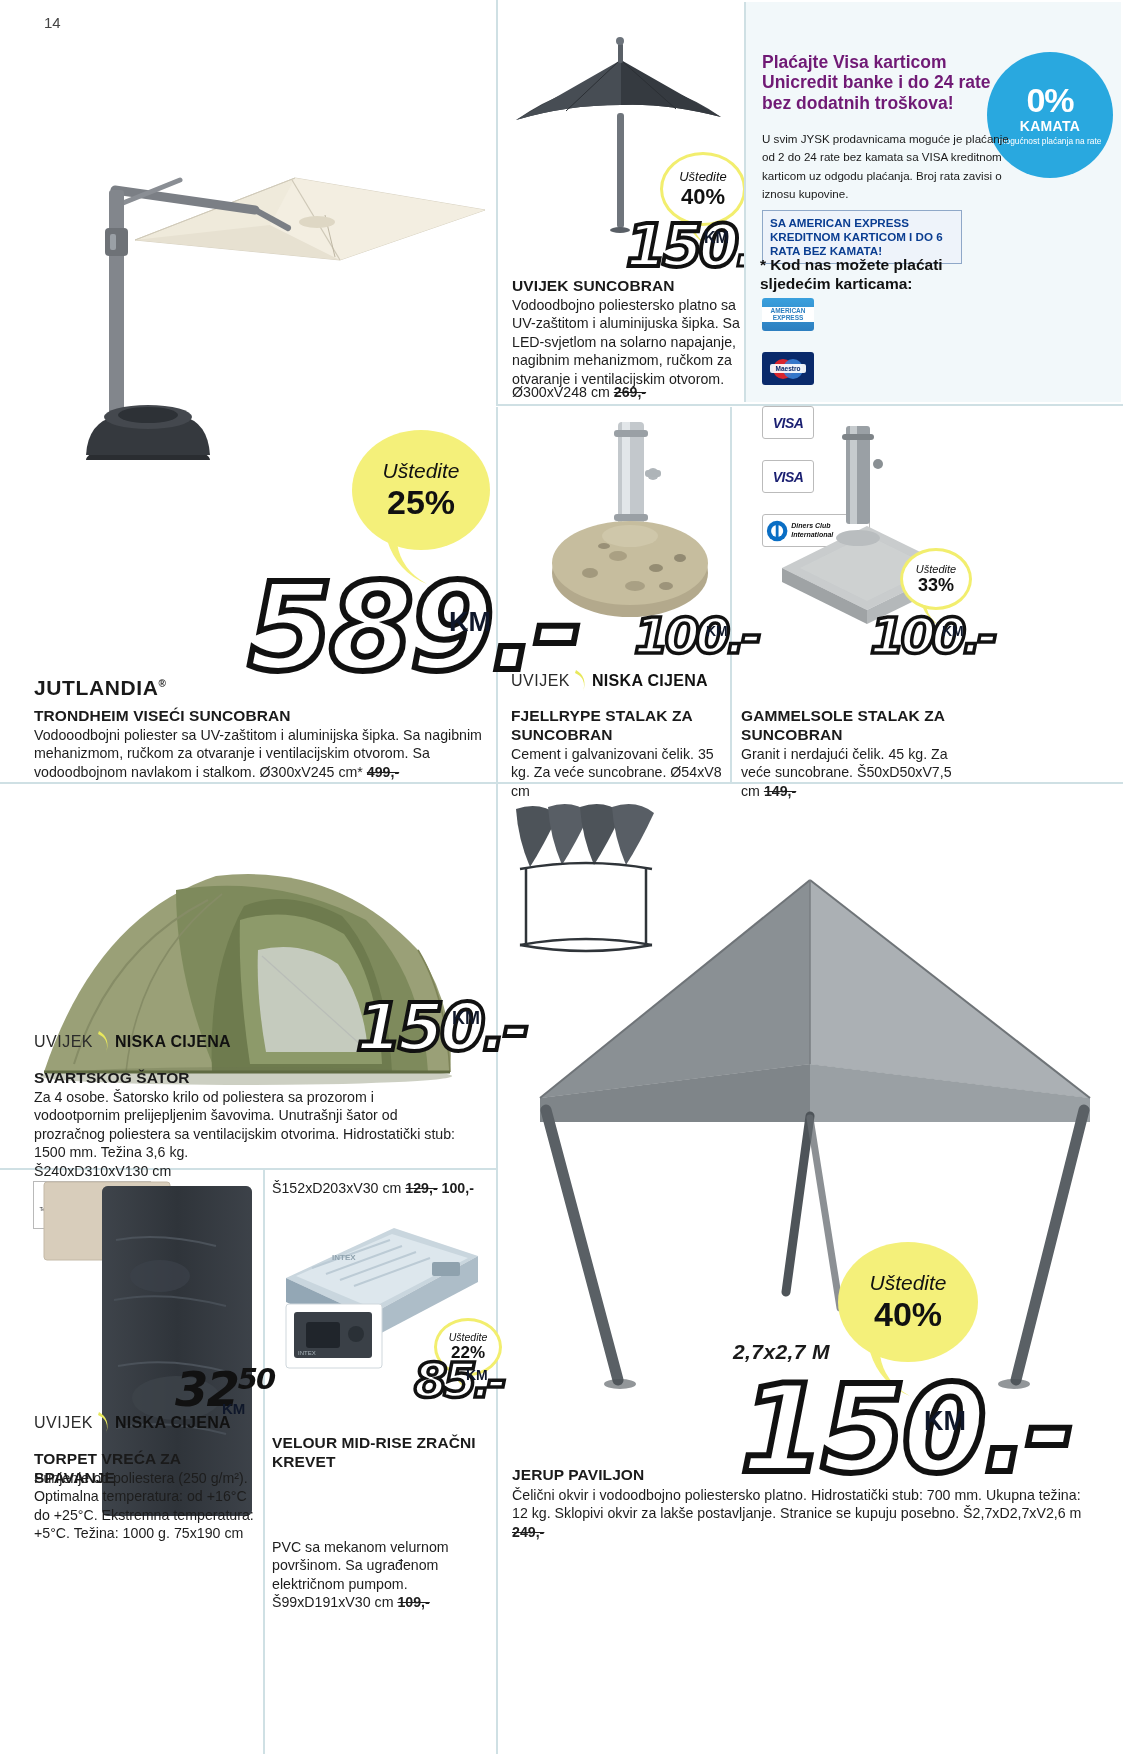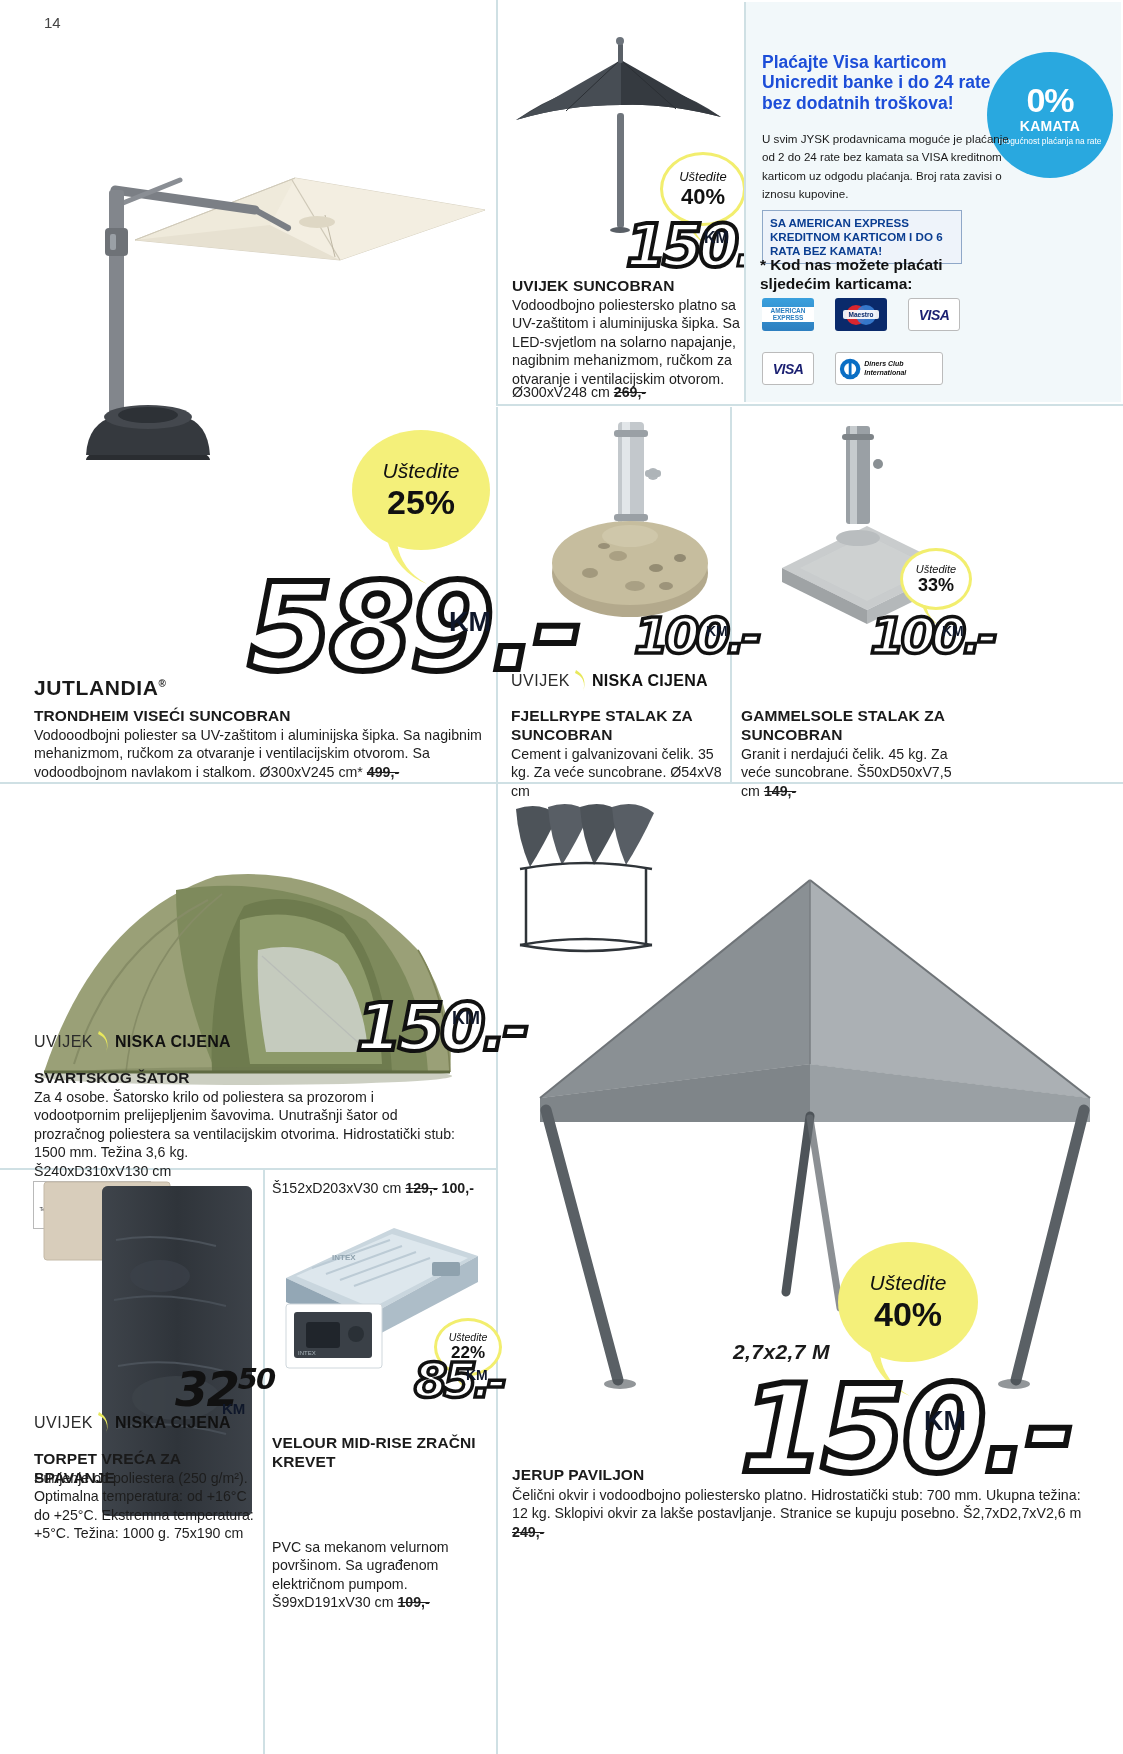--- a/index.html
+++ b/index.html
@@ -70,21 +70,21 @@
   .strike  { text-decoration: line-through; font-weight: 700; }
   .bold    { font-weight: 700; }
 
   
   .promo {
     position: absolute; left: 744px; top: 2px; width: 377px; height: 400px;
     background: #f2f8fa; border-left: 2px solid #cfe0e4;
   }
   .promo-head {
     position: absolute; left: 16px; top: 50px; width: 240px;
-    color: #1d4ed8; font-weight: 700; font-size: 17.5px; line-height: 1.17;
+    color: #701a75; font-weight: 700; font-size: 17.5px; line-height: 1.17;
   }
   .promo-body {
     position: absolute; left: 16px; top: 128px; width: 260px;
     color: #1a1a1a; font-size: 11.6px; line-height: 1.58;
   }
   .kamata-badge {
     position: absolute; right: 8px; top: 50px; width: 126px; height: 126px;
     background: #29a8df; border-radius: 50%;
     display: flex; flex-direction: column; align-items: center; justify-content: center;
     color: #fff; text-align: center; line-height: 1.05;
@@ -94,21 +94,21 @@
   .kamata-badge .sml { font-size: 8.4px; margin-top: 3px; line-height: 1.18; }
   .amex-box {
     position: absolute; left: 16px; top: 208px; width: 200px;
     border: 1.5px solid #8fa8c8; background: #eef3fa;
     padding: 5px 7px; color: #0a3d91; font-weight: 700; font-size: 11.6px; line-height: 1.2;
   }
   .promo-sub {
     position: absolute; left: 14px; top: 253px; width: 230px;
     color: #111; font-weight: 700; font-size: 15.5px; line-height: 1.25;
   }
-  .cards { position: absolute; left: 16px; top: 296px; display: flex; flex-wrap: wrap; gap: 21px; width: 248px; }
+  .cards { position: absolute; left: 16px; top: 296px; display: flex; flex-wrap: wrap; gap: 21px; width: 248px; flex-direction: column; }
   .card-logo {
     width: 52px; height: 33px; border-radius: 3px; display: flex;
     align-items: center; justify-content: center; overflow: hidden;
     font-size: 7px; font-weight: 700; color: #fff; text-align: center; line-height: 1.0;
   }
   .c-amex { background: linear-gradient(#3aa0dd,#2d7fc0); }
   .c-maestro { background: #0a2a6b; position: relative; }
   .c-visa { background: #fff; border: 1px solid #bbb; color: #1a1f71; font-style: italic; font-size: 14px; letter-spacing: -0.5px; }
   .c-diners { background: #fff; border: 1px solid #bbb; display: flex; gap: 2px; align-items: center; justify-content: flex-start; padding-left: 2px; }
 

